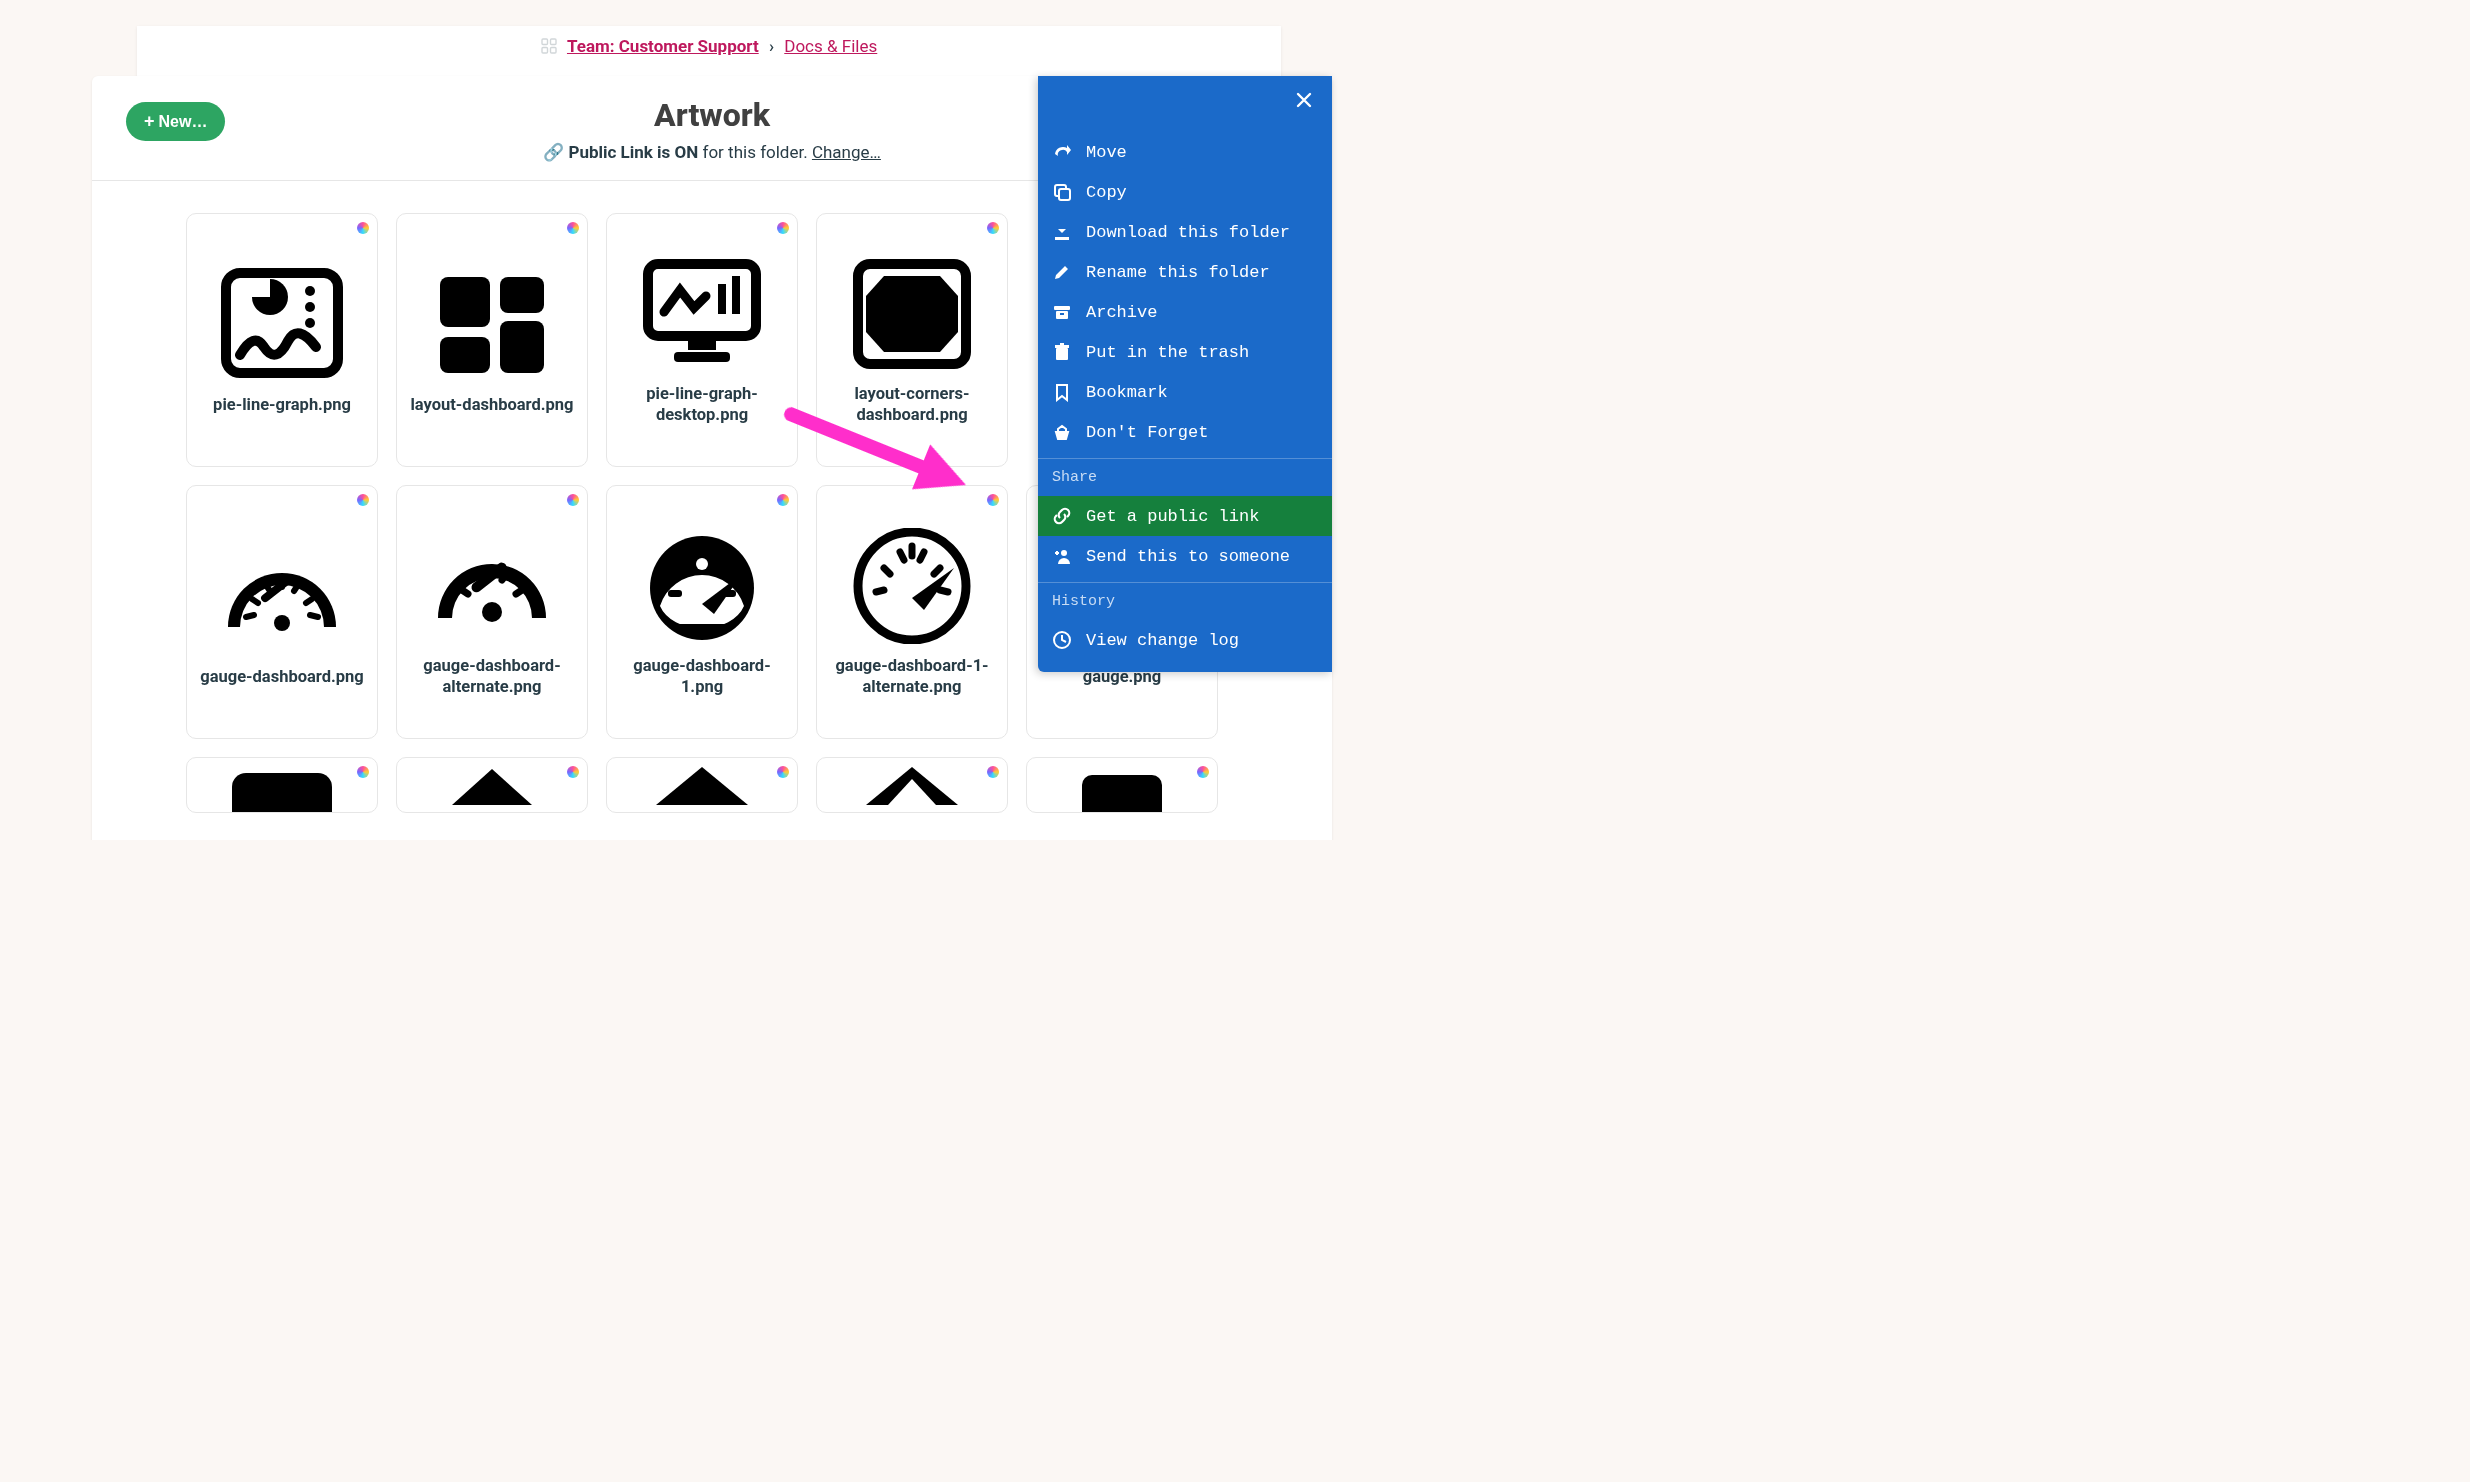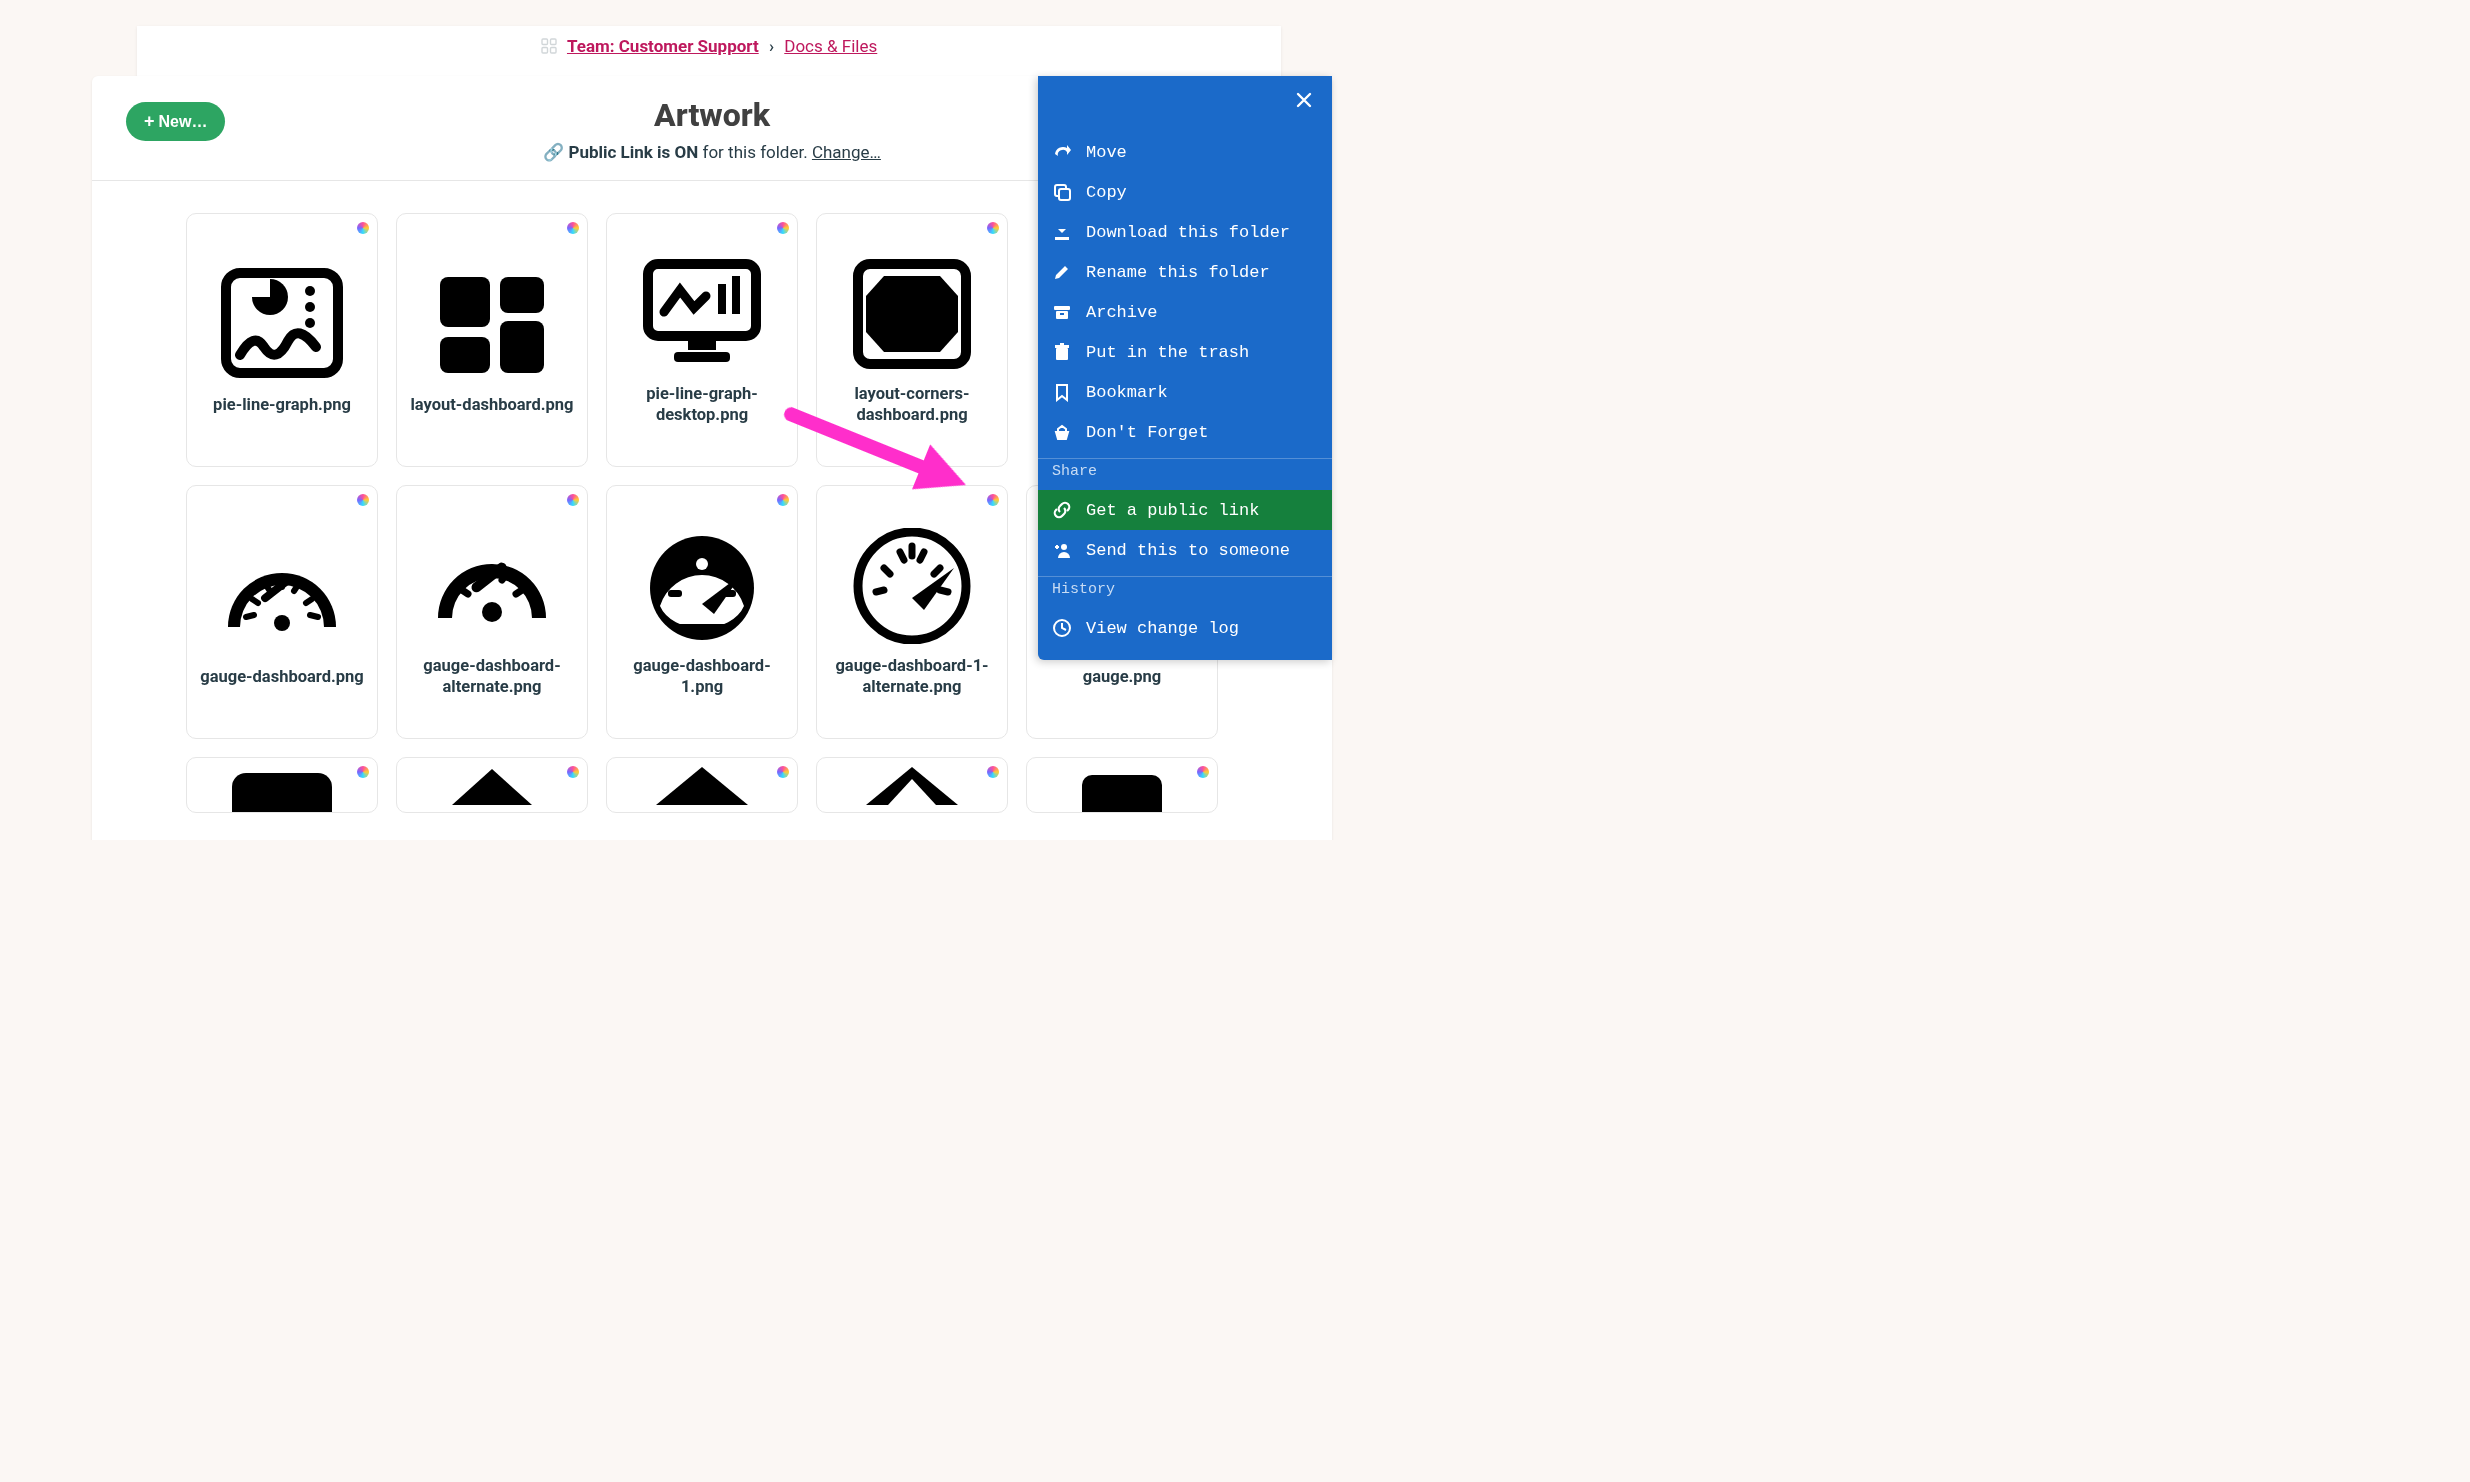--- a/index.html
+++ b/index.html
@@ -59,21 +59,21 @@
     position:absolute; top:0; right:0; width:294px; background:#1b6ac9; color:#fff;
     border-radius:0 0 0 6px; box-shadow:-2px 2px 8px rgba(0,0,0,.2); padding-bottom:4px;font-family:Liberation Mono, monospace;
   }
   .menu .close{ position:absolute; top:14px; right:18px; cursor:pointer; }
   .menu-list{ list-style:none; padding:56px 0 8px; }
   .menu-list li{
     padding:10px 18px 10px 14px; display:flex; align-items:center; gap:14px;
     font-size:17px; font-weight:500; cursor:pointer;
   }
   .menu-list li.heading{
-    font-size:15px; color:#c8dcf4; font-weight:400; cursor:default; padding-top:4px;
+    font-size:15px; color:#c8dcf4; font-weight:400; cursor:default; padding-top:10px;
     border-top:1px solid rgba(255,255,255,.25); margin-top:6px;
   }
   .menu-list li.highlight{ background:#15803d; }
   .mi{ width:20px; height:20px; flex:0 0 20px; display:flex; align-items:center; justify-content:center; }
 
   .arrow{
     position:absolute; top:418px; left:774px; transform:rotate(22deg);
     pointer-events:none;
   }
   .arrow svg{ filter:drop-shadow(0 0 0 #ff29d1); }

